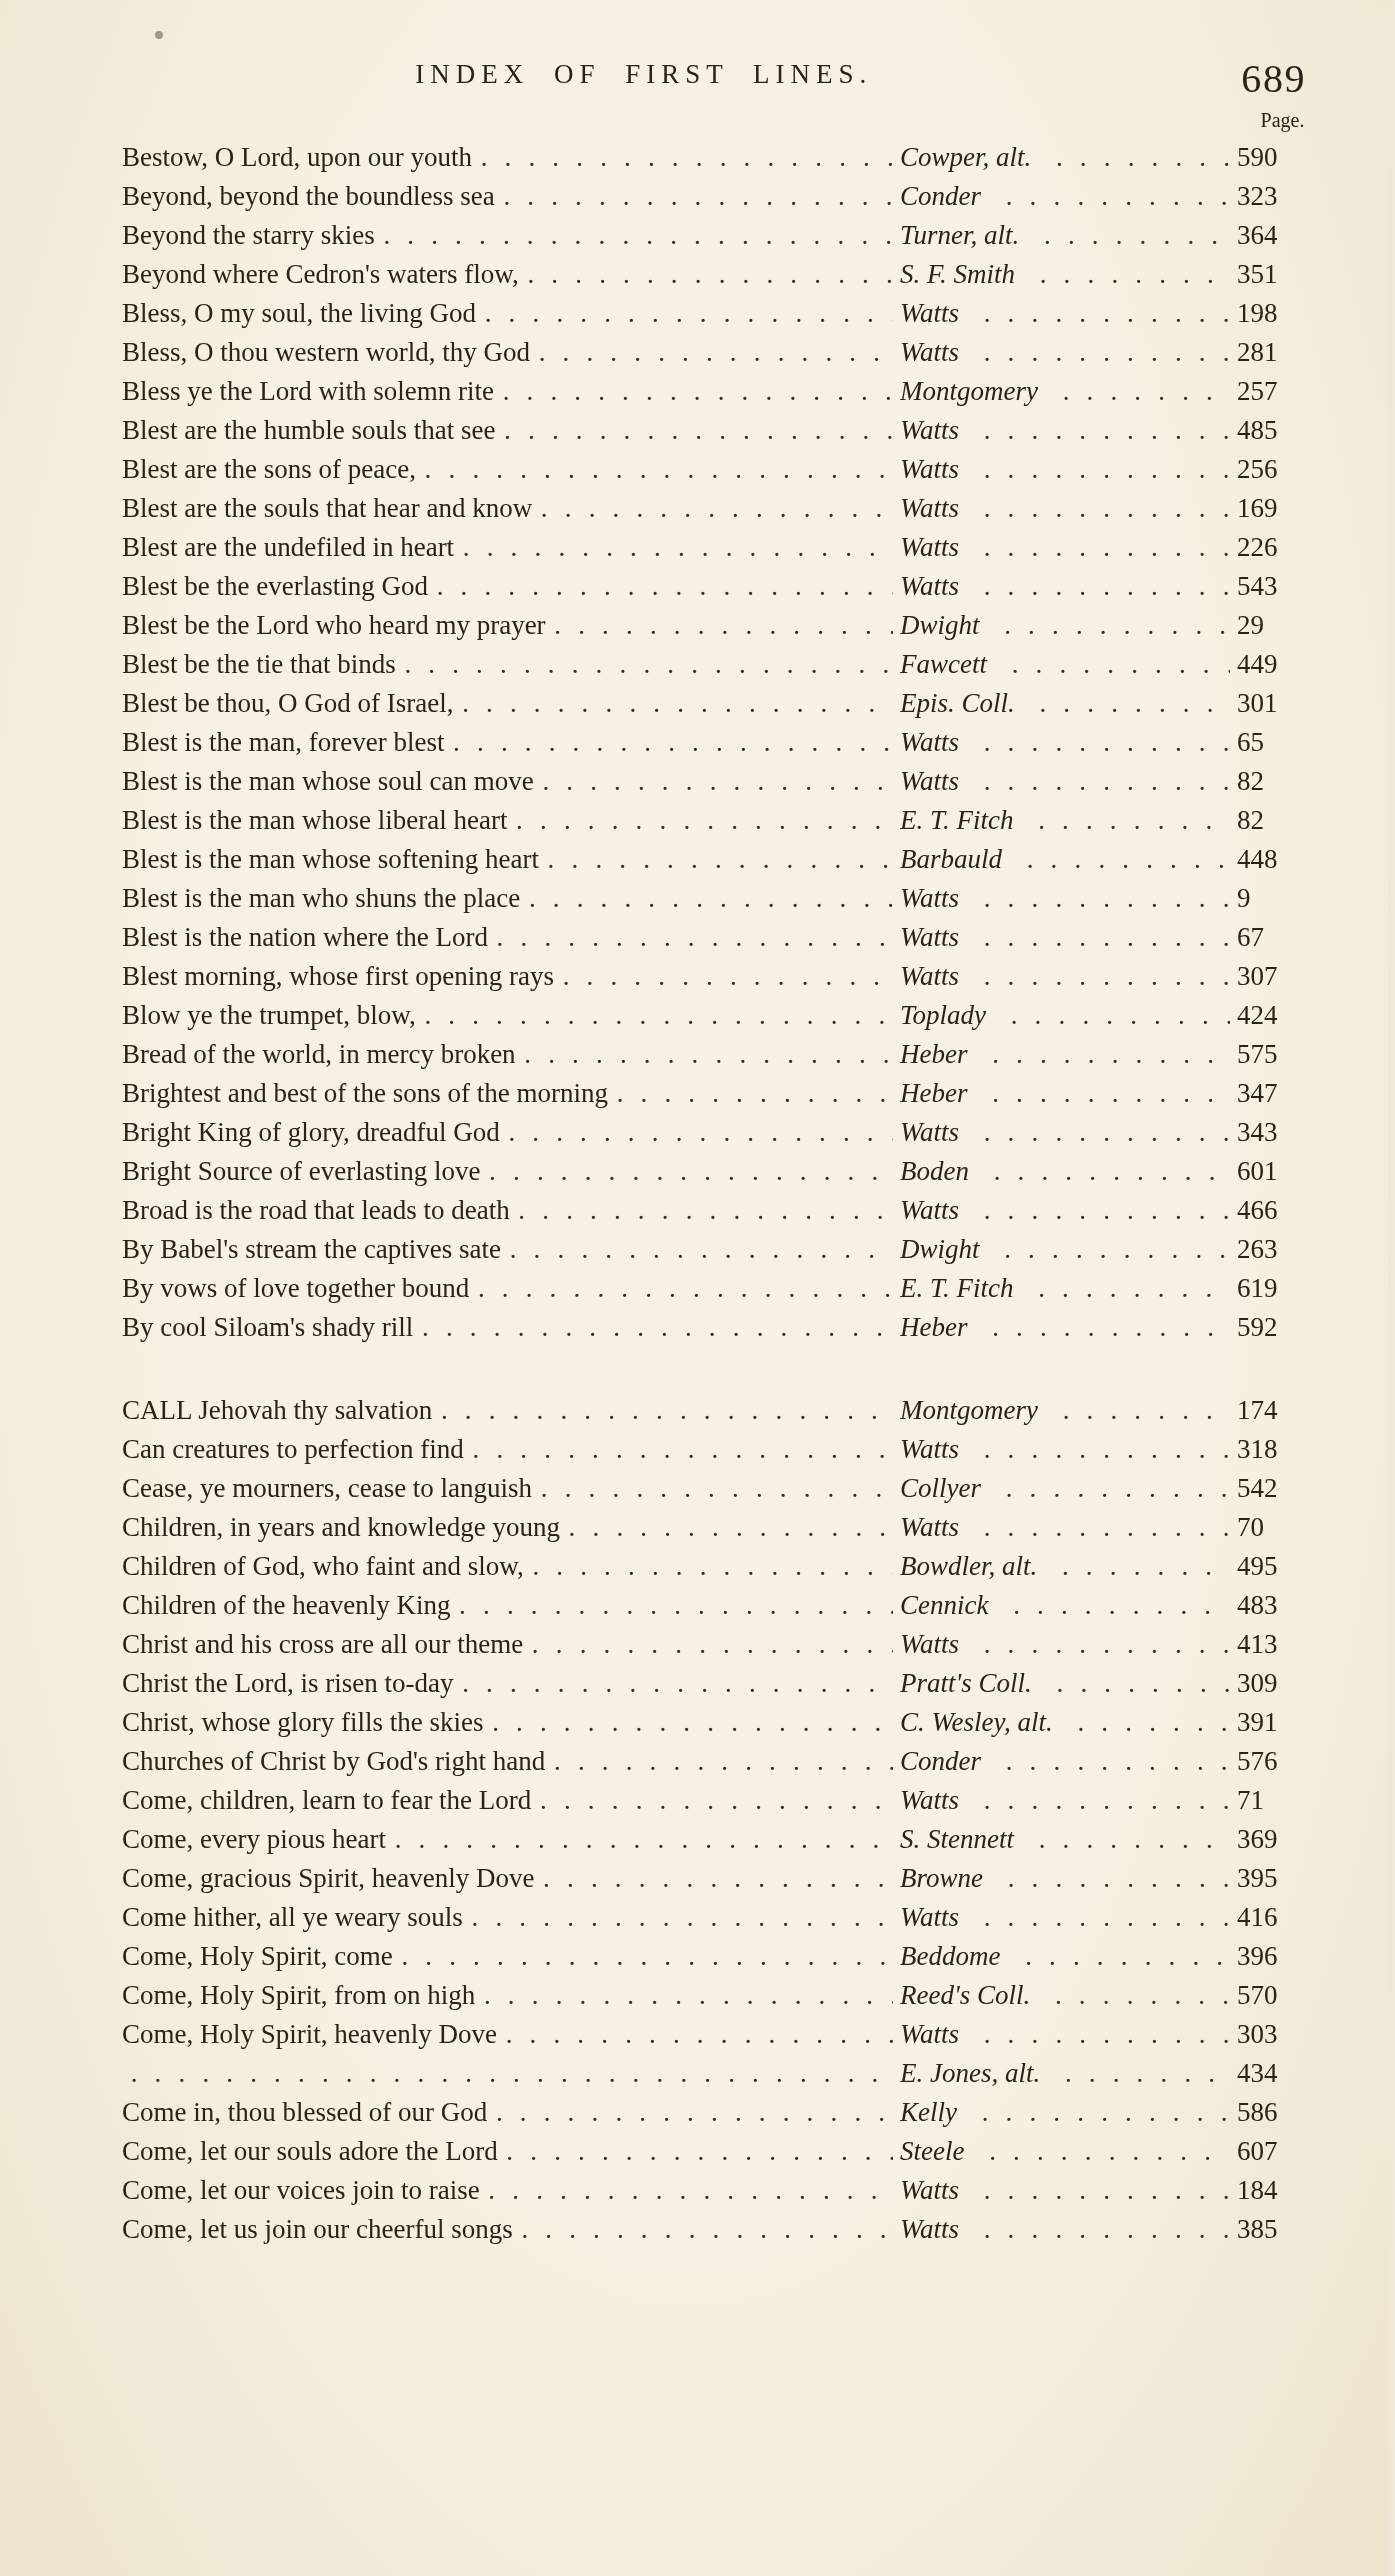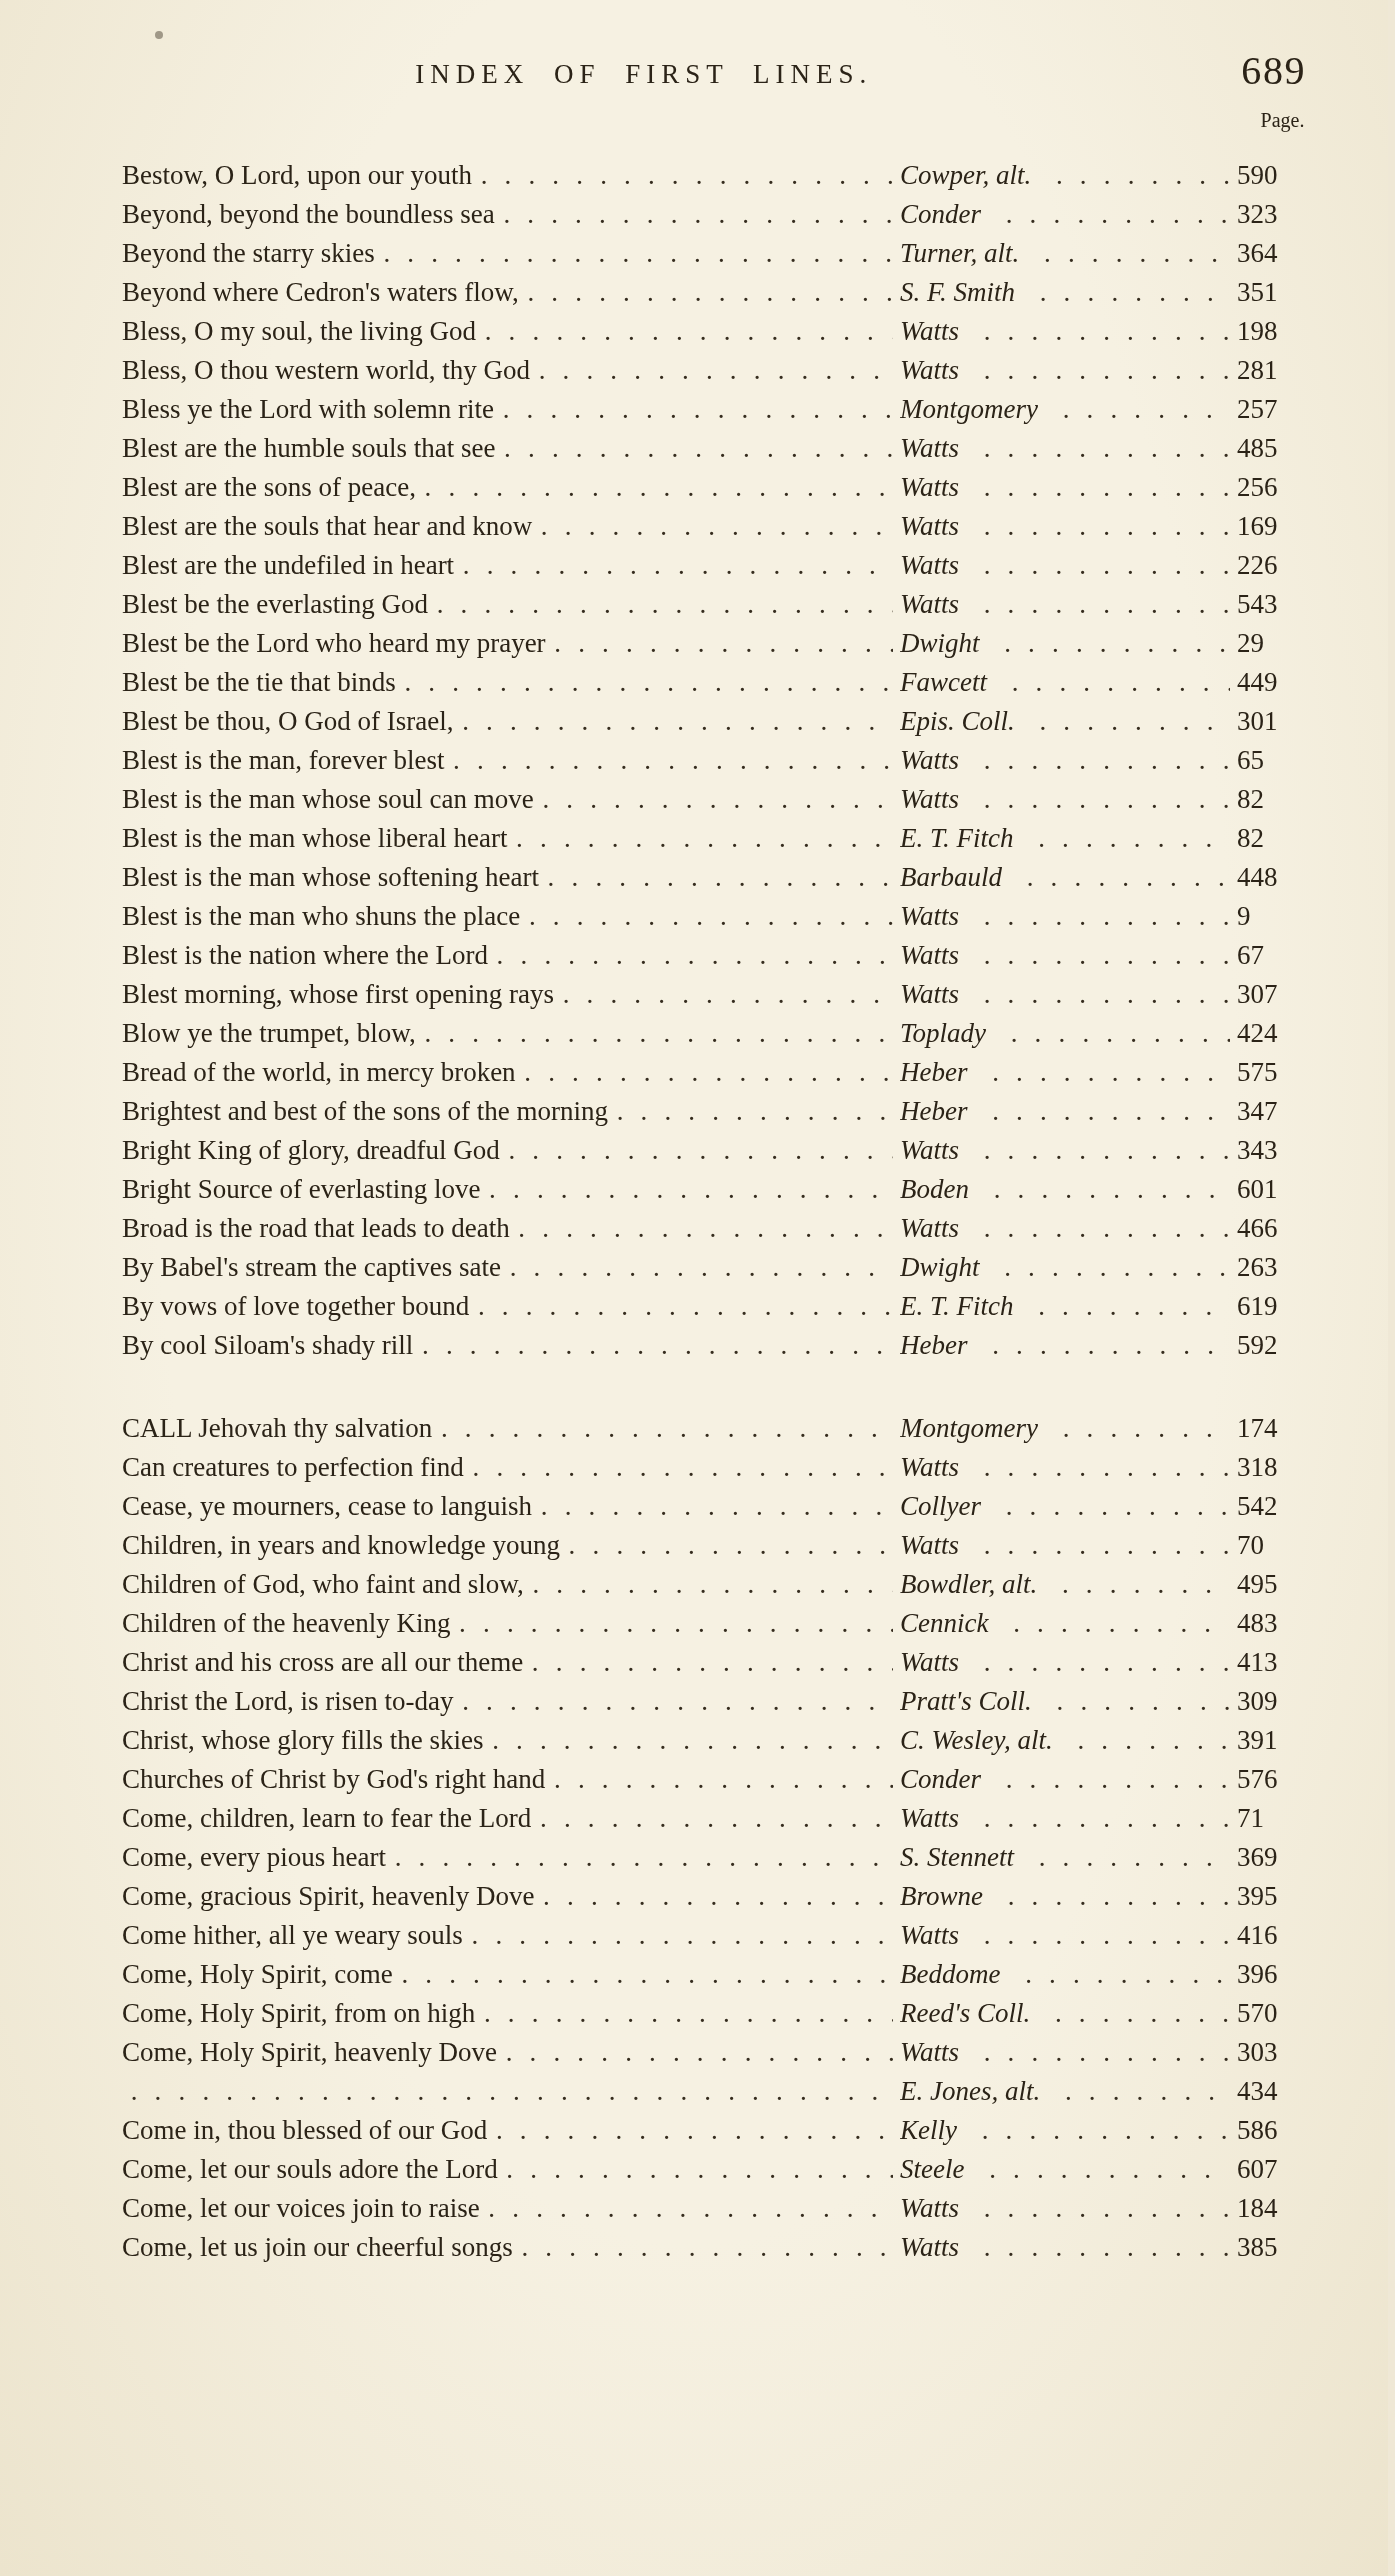--- a/index.html
+++ b/index.html
@@ -32,31 +32,31 @@
     top: 15.6px;
     transform: translateX(-50%);
     font-size: 27px;
     letter-spacing: 6px;
     word-spacing: 12px;
     white-space: nowrap;
   }
   .folio {
     position: absolute;
     right: 1.7px;
-    top: 4px;
+    top: 12px;
     font-size: 40px;
     letter-spacing: 1.7px;
   }
   .col-label {
     text-align: right;
     font-size: 20px;
     padding-right: 3.5px;
     height: 29.5px;
     line-height: 29.5px;
-    margin-bottom: 20px;
+    margin-bottom: 2px;
   }
   .section + .section {
     margin-top: 44px;
   }
   .row {
     display: flex;
     align-items: baseline;
     font-size: 27px;
     line-height: 39px;
     white-space: nowrap;

